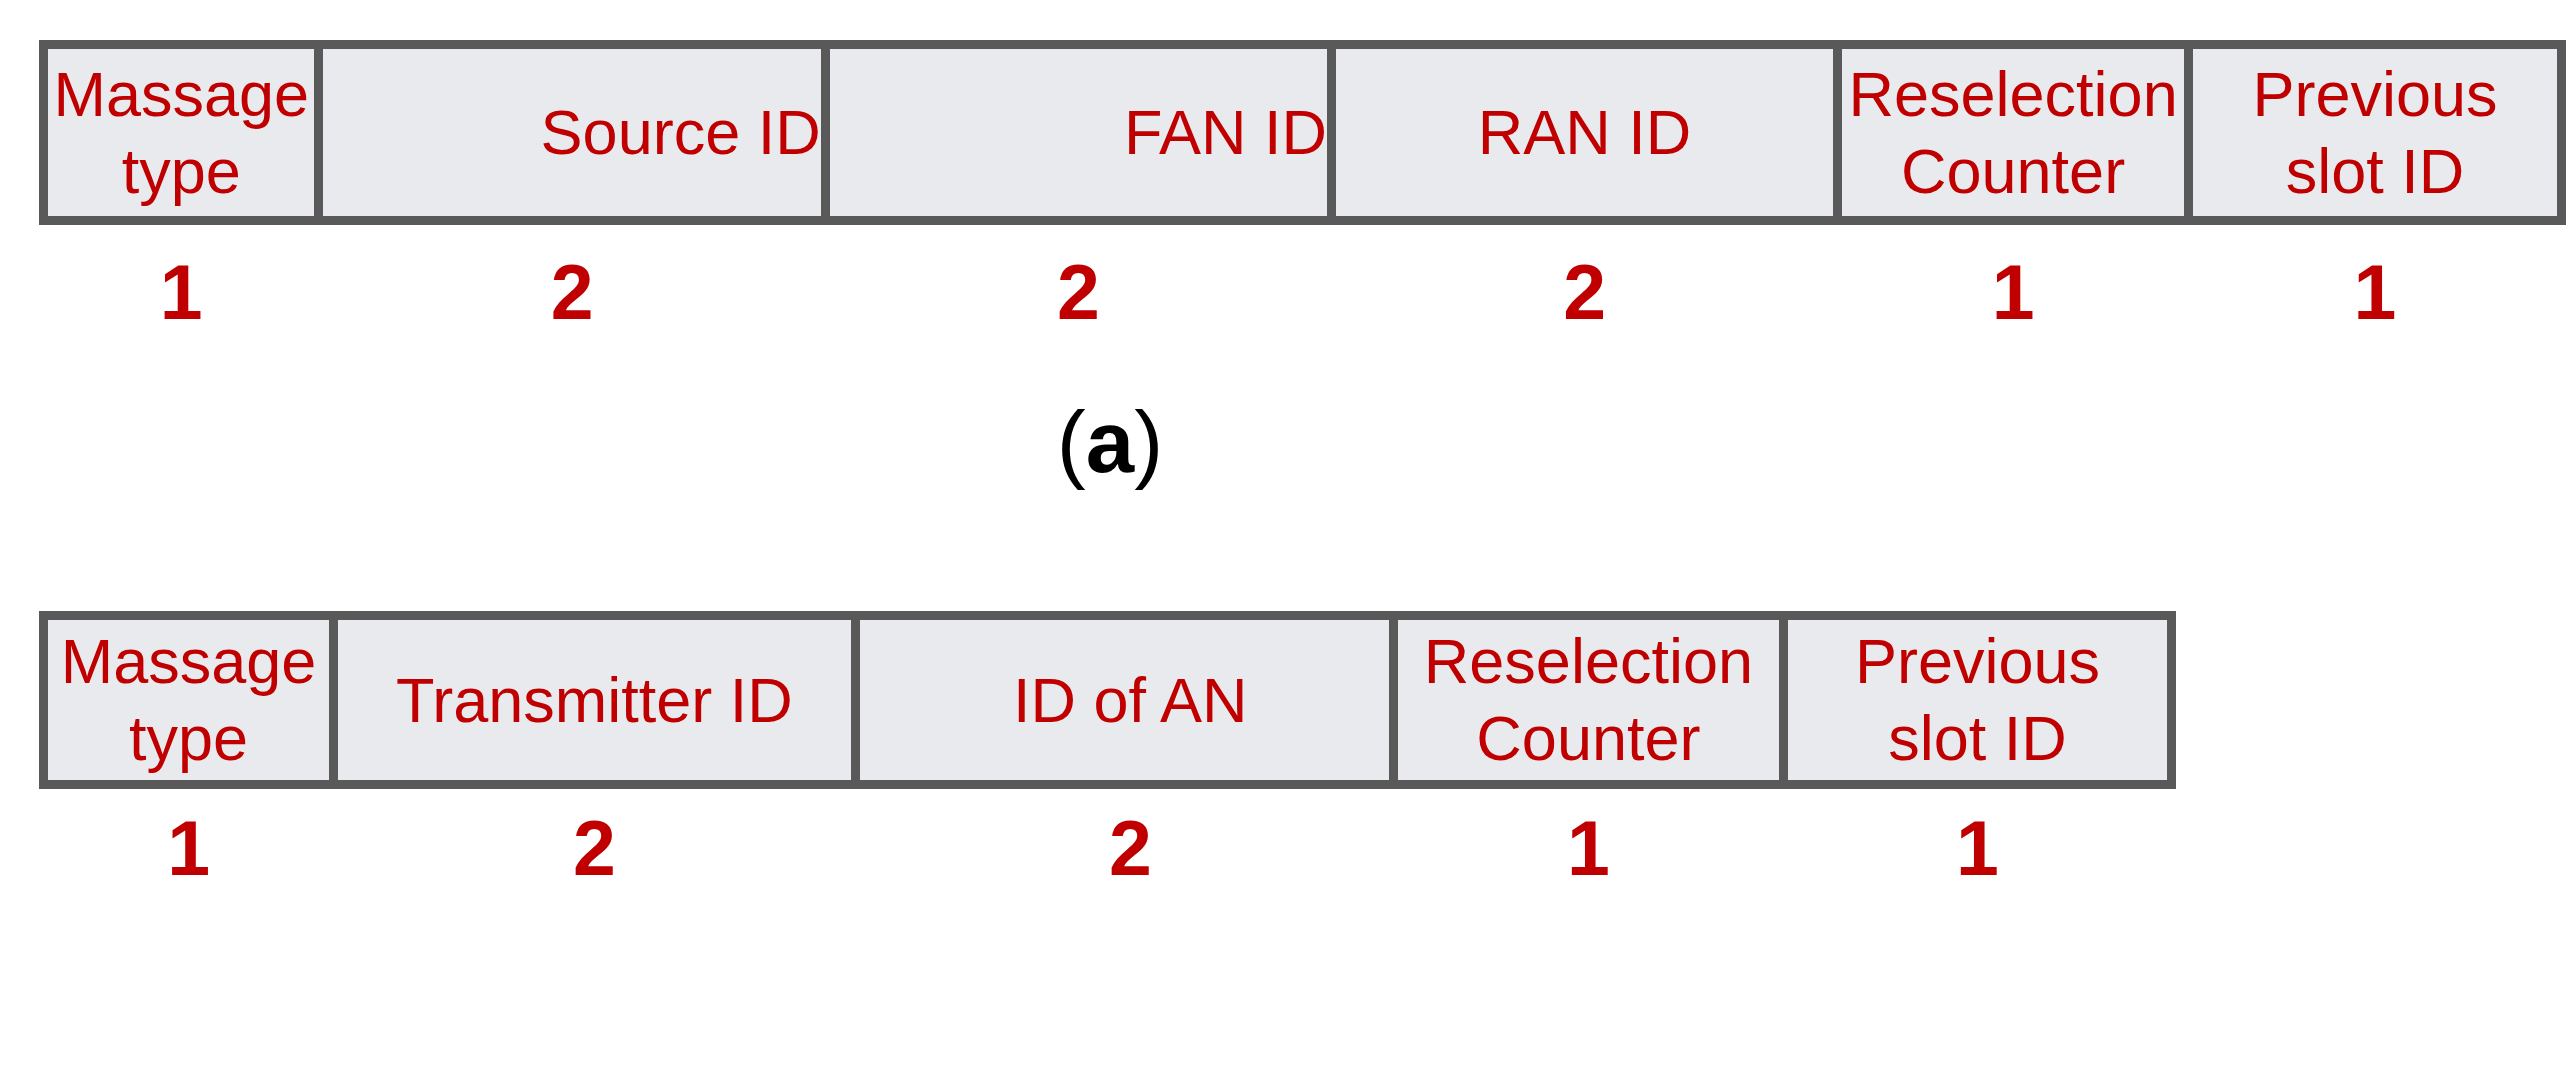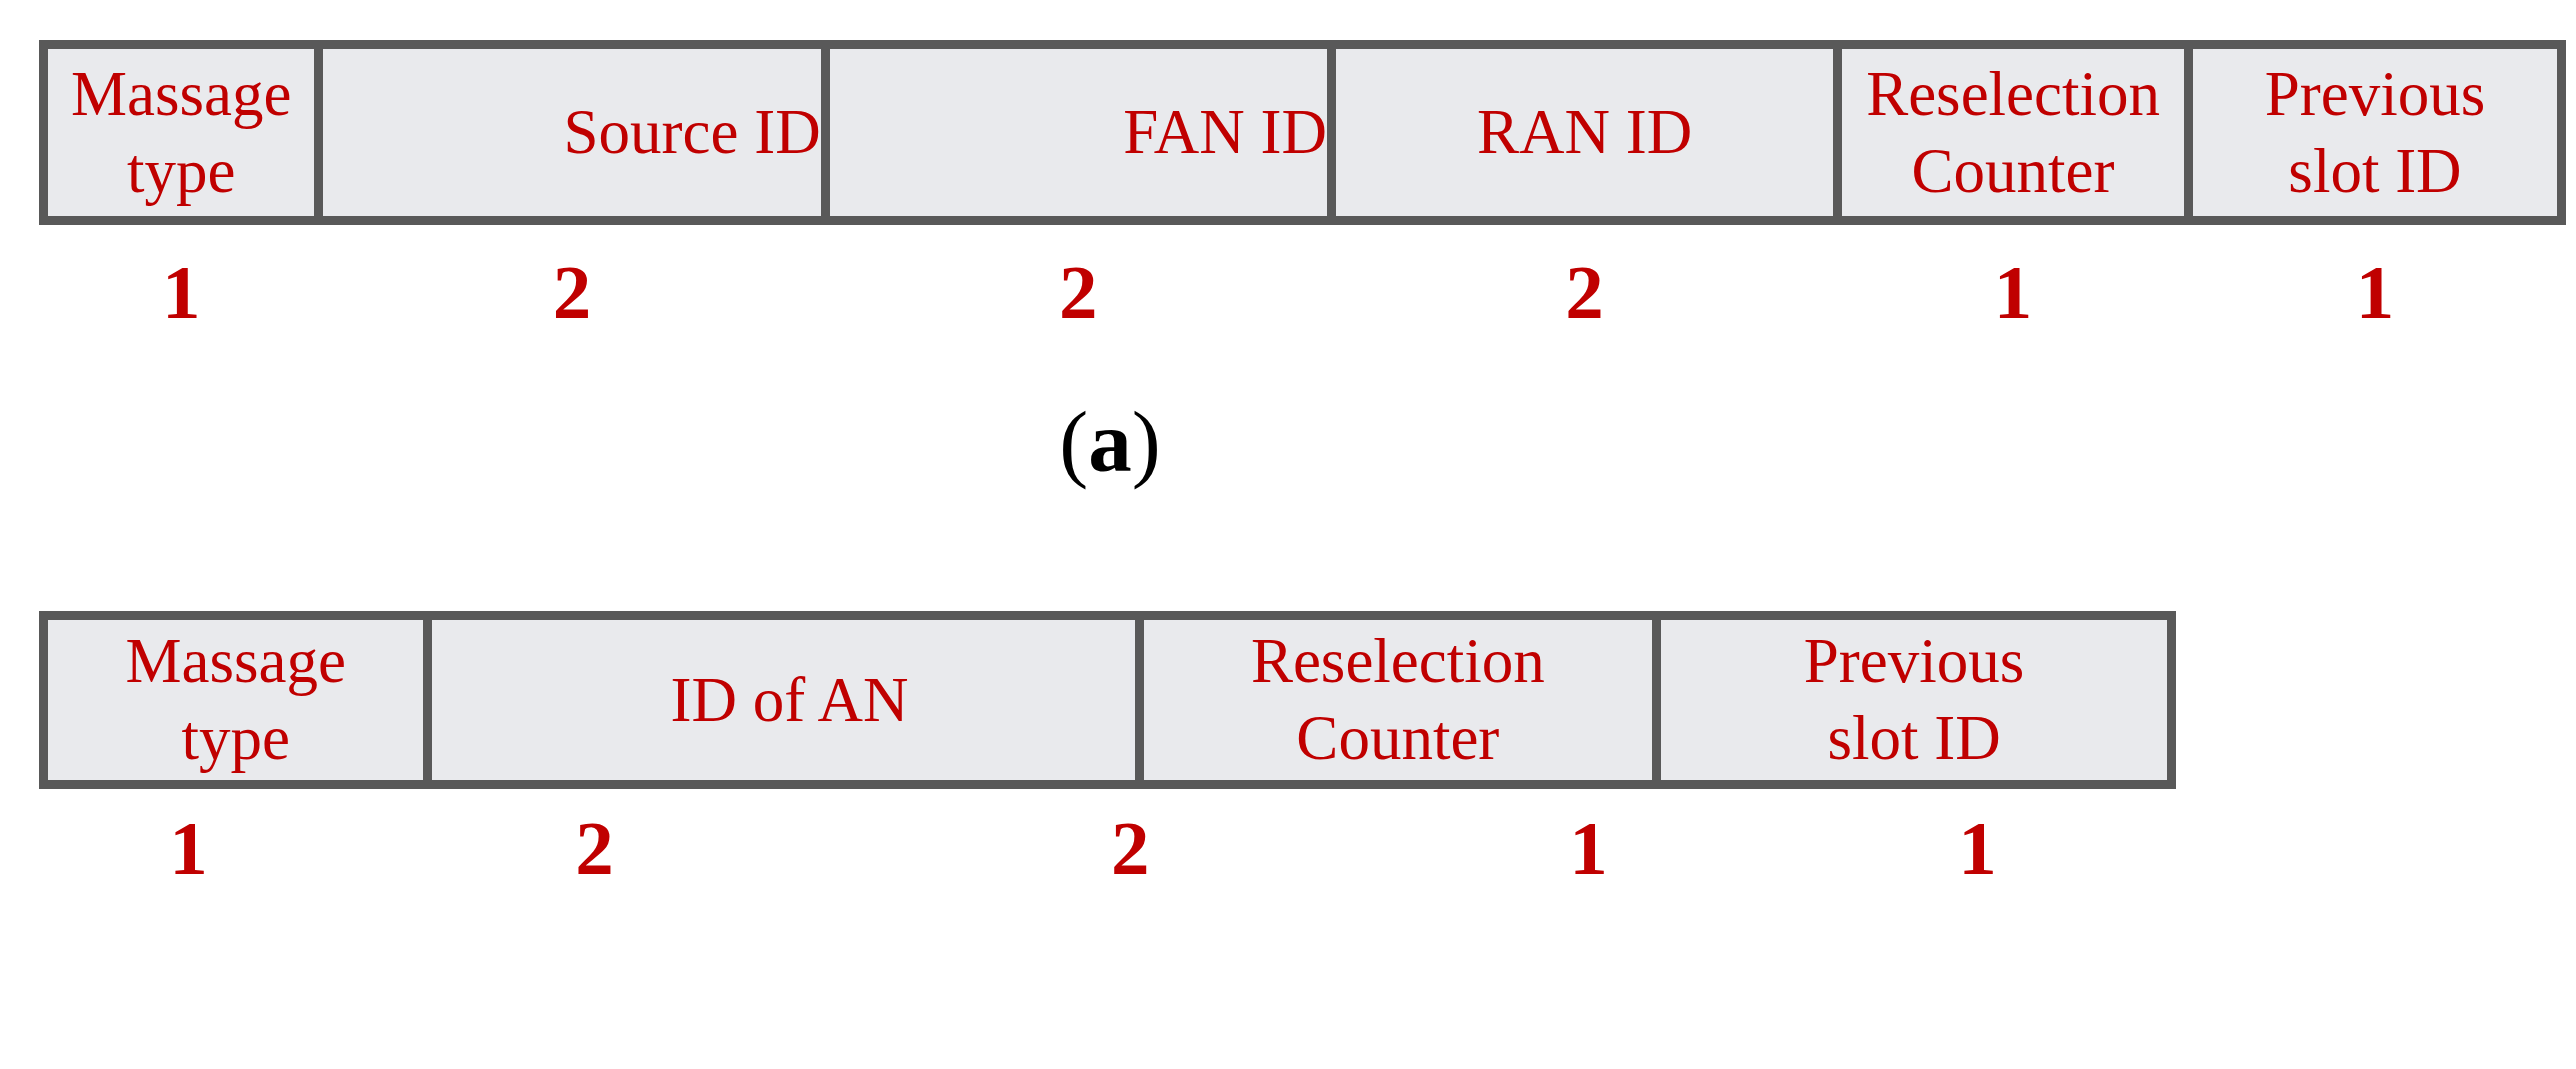--- a/index.html
+++ b/index.html
@@ -6,21 +6,21 @@
     margin: 0;
     padding: 0;
     background: #ffffff;
   }
   .canvas {
     position: relative;
     width: 2576px;
     height: 948px;
     background: #ffffff;
     overflow: hidden;
-    font-family: Liberation Serif, serif;
+    font-family: Liberation Sans, sans-serif;
   }
   .packet {
     position: absolute;
   }
   .packet-a { left: 39px; top: 40px;  width: 2527px; }
   .packet-b { left: 39px; top: 611px; width: 2137px; }
 
   
   .cells {
     display: flex;
@@ -121,20 +121,21 @@
   </section>
 
   <div class="caption caption-a">
     <span>(</span><span class="cap-letter">a</span><span>)</span>
   </div>
 
   <section class="packet packet-b">
     <div class="cells">
       <div class="cell fb-c1"><span>Massage
 type</span></div>
+      <div class="cell fb-c2"><span>Transmitter ID</span></div>
       <div class="cell fb-c3"><span>ID of AN</span></div>
       <div class="cell fb-c4"><span>Reselection
 Counter</span></div>
       <div class="cell fb-c5"><span>Previous
 slot ID</span></div>
     </div>
     <div class="sizes">
       <div class="size fb-c1">1</div>
       <div class="size fb-c2">2</div>
       <div class="size fb-c3">2</div>

